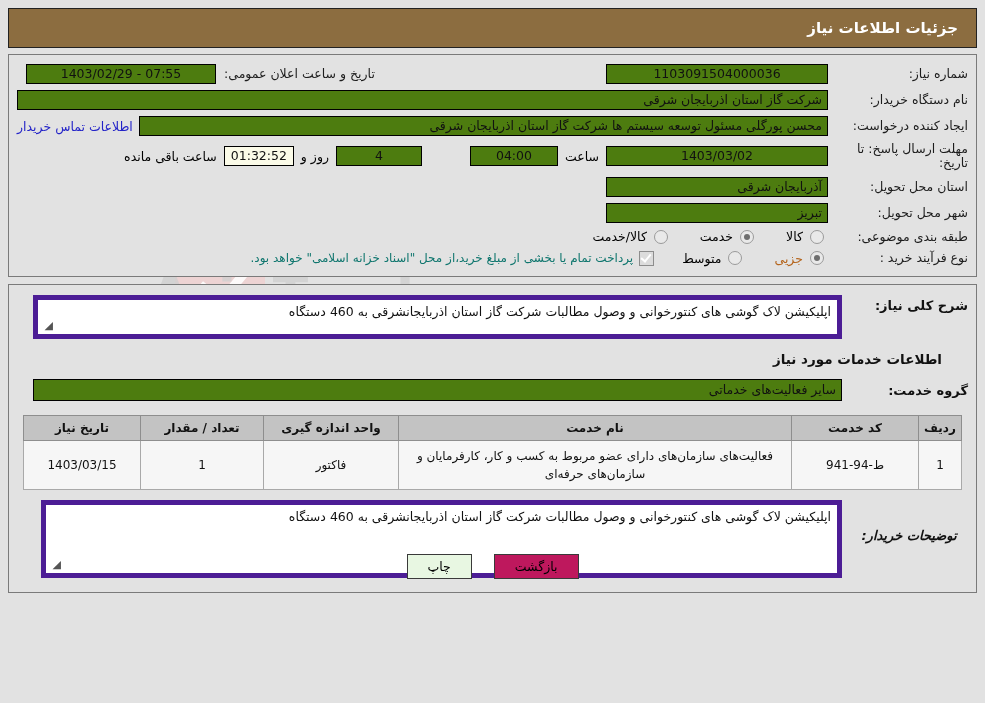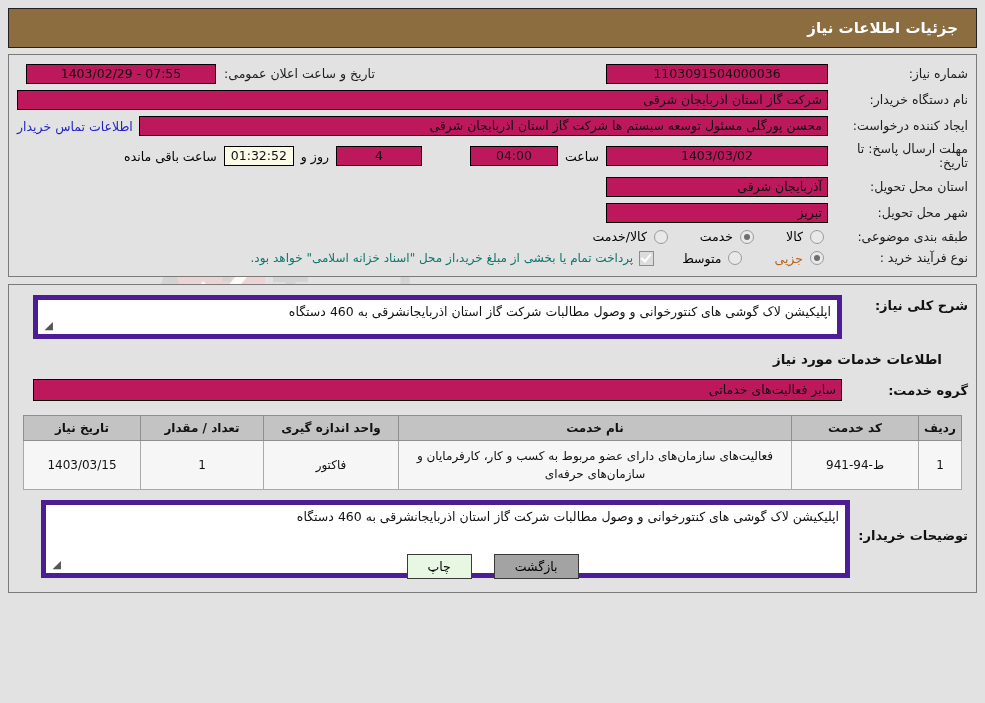--- a/index.html
+++ b/index.html
@@ -55,21 +55,21 @@
   .panel.topinfo{padding:9px 8px 8px 8px;}
   .panel.body{margin-top:7px;padding:10px 8px 8px 8px;}
 
   .row{display:flex;align-items:center;margin-bottom:6px;}
   .lbl{
     text-align:right;font-size:12.5px;color:#1d1d1d;
     padding-left:8px;flex:0 0 auto;line-height:1.25;
   }
   .lbl.w130{width:132px;}
   .inp{
-    border:1px solid #000;background:#be185d;height:20px;line-height:18px;
+    border:1px solid #000;background:#4d7c0f;height:20px;line-height:18px;
     box-sizing:border-box;padding:0 5px;font-size:12.5px;color:#111;
     text-align:center;overflow:hidden;white-space:nowrap;
   }
   .inp.right{text-align:right;}
   .inp.cream{background:#fbfbe8;}
   .spacer{flex:1 1 auto;}
   .mini-lbl{padding:0 7px;font-size:12.5px;white-space:nowrap;}
   .link{color:#2323c8;font-size:12.5px;text-decoration:none;padding-right:6px;white-space:nowrap;}
 
   
@@ -127,21 +127,21 @@
 
   
   .footer{
     position:absolute;left:0;right:0;bottom:14px;
     display:flex;justify-content:center;gap:22px;z-index:3;
   }
   .btn{
     border:1px solid #3a3a3a;padding:4px 20px;font-size:12.5px;
     cursor:pointer;font-family:inherit;
   }
-  .btn.back{background:#a3a3a3;}
+  .btn.back{background:#be185d;}
   .btn.print{background:#e8f7e2;}
 </style>
 </head>
 <body>
 
 <div class="watermark">
   <div class="wm-shield"></div>
   <div class="wm-check"></div>
   <div class="wm-text">AriaTender</div>
   <div class="wm-net">.net</div>
@@ -273,21 +273,21 @@
             <td>فعالیت‌های سازمان‌های دارای عضو مربوط به کسب و کار، کارفرمایان و سازمان‌های حرفه‌ای</td>
             <td>فاکتور</td>
             <td>1</td>
             <td>1403/03/15</td>
           </tr>
         </tbody>
       </table>
     </div>
 
     <div class="row" style="align-items:flex-start;margin-top:10px;">
-      <div class="blabel" style="width:118px;text-align:right;padding-top:28px;">توضیحات خریدار:</div>
+      <div class="blabel" style="width:118px;text-align:center;padding-left:8px;padding-top:28px;font-style:italic;">توضیحات خریدار:</div>
       <div class="ta" style="flex:1 1 auto;height:78px;margin-left:24px;">
         <span>اپلیکیشن لاک گوشی های کنتورخوانی و وصول مطالبات شرکت گاز استان اذربایجانشرقی به 460 دستگاه</span>
         <span class="grip">◢</span>
       </div>
     </div>
 
   </div>
 
   <div class="footer">
     <button class="btn back">بازگشت</button>

